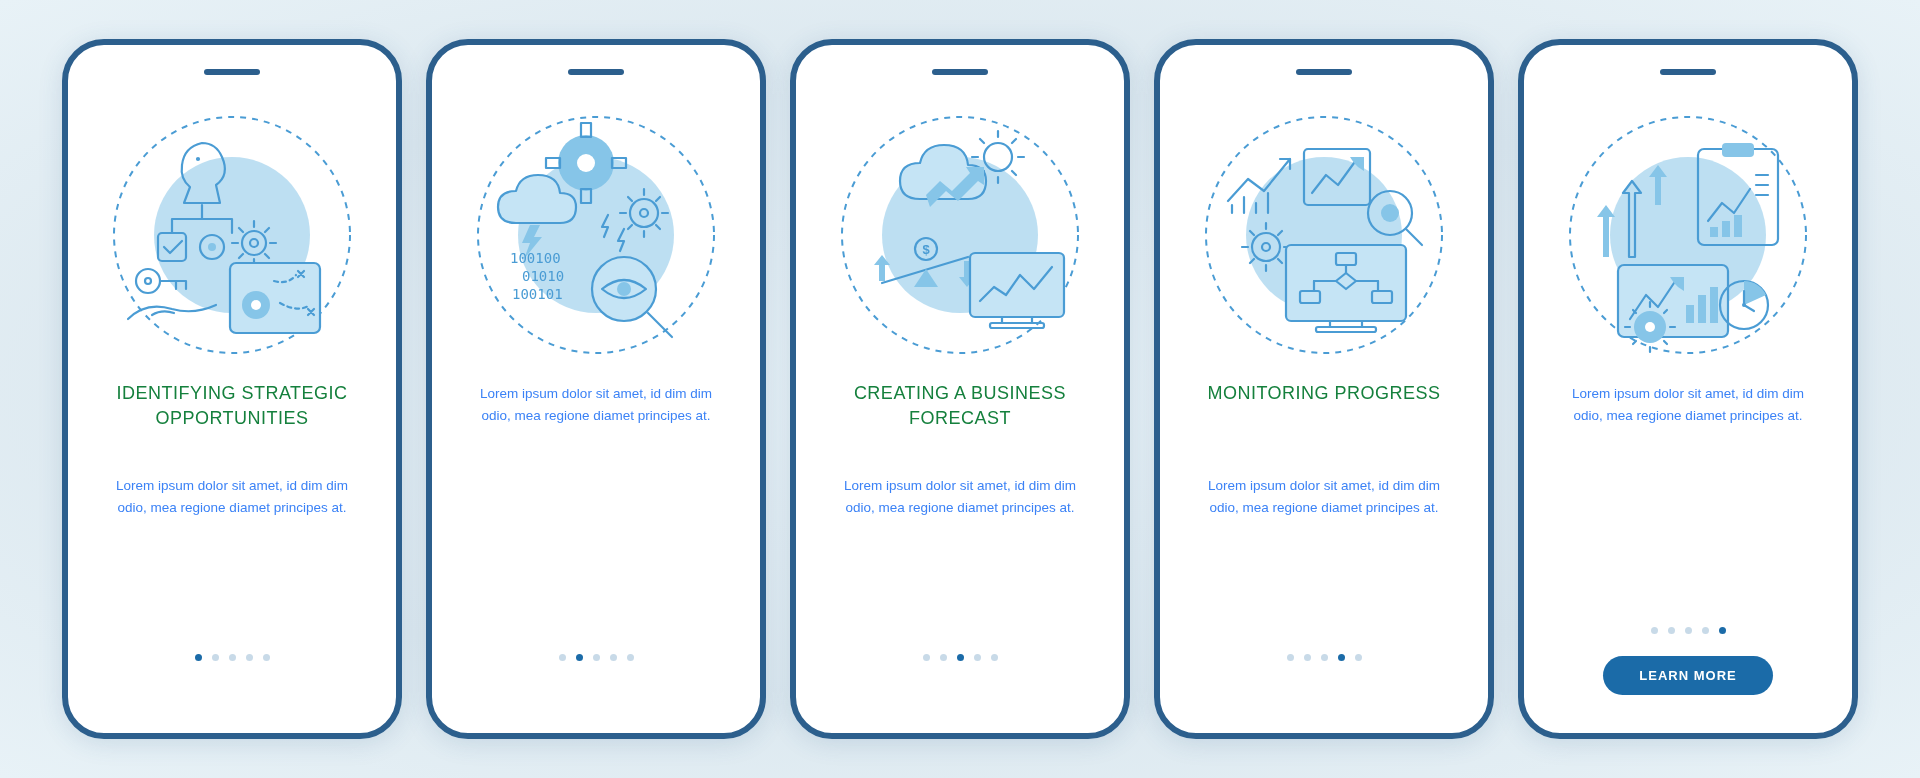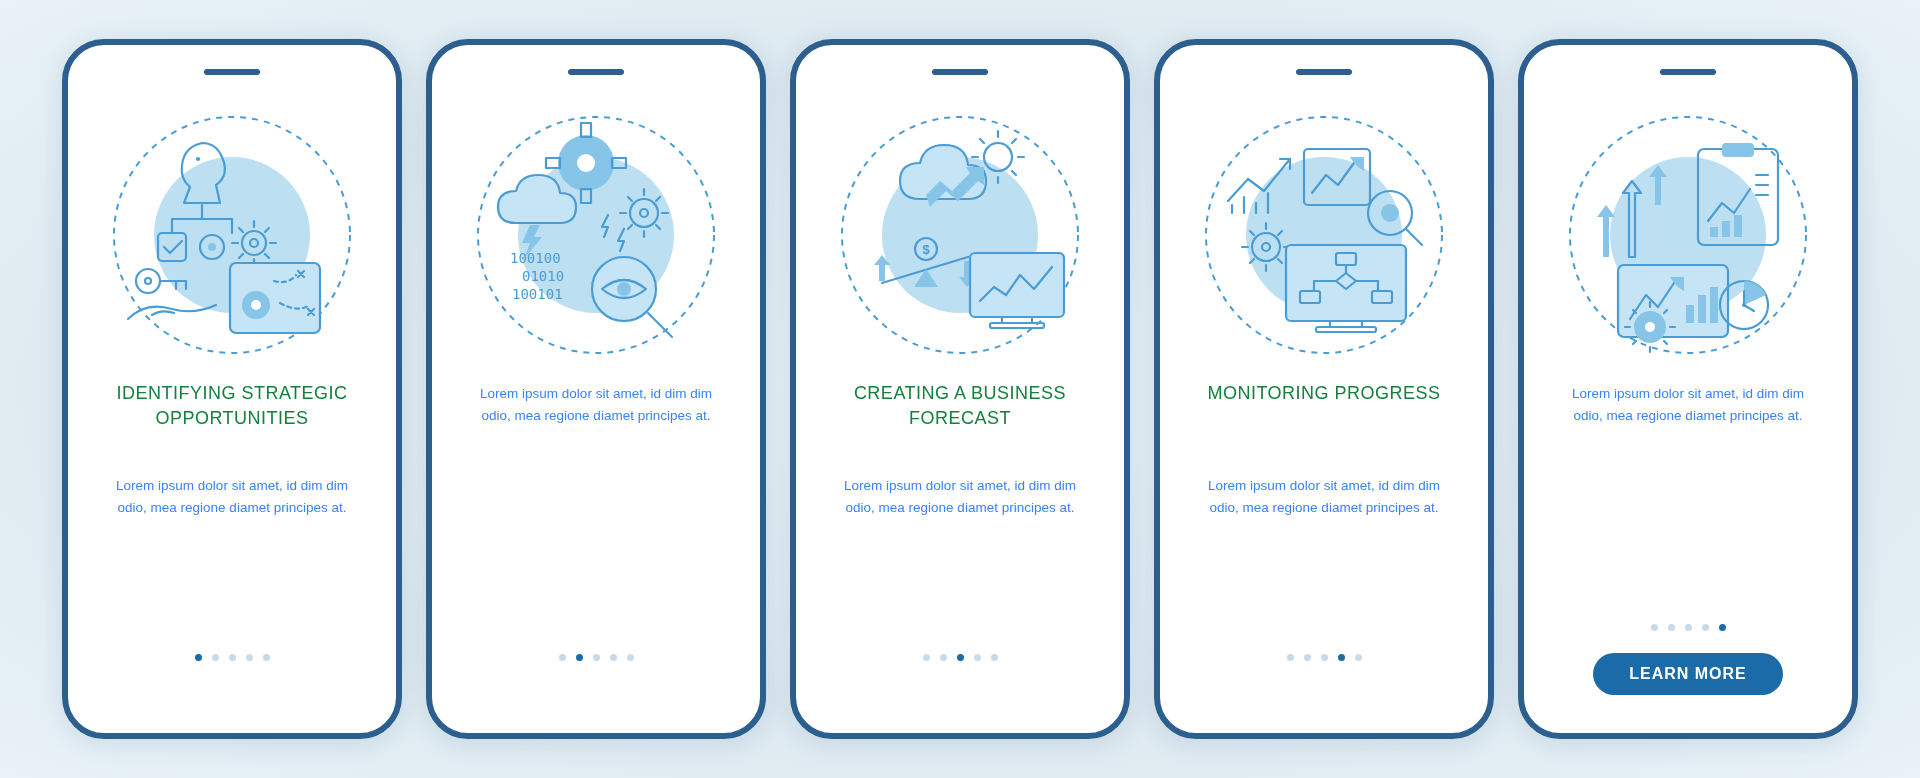--- a/index.html
+++ b/index.html
@@ -77,21 +77,21 @@
     border-radius: 50%;
     background: #c8dae8;
   }
   .dot.active { background: #1b6ba8; }
   .cta {
     background: #1b6ba8;
     color: #fff;
     border: none;
     border-radius: 24px;
     padding: 12px 36px;
-    font-size: 16px;
+    font-size: 13px;
     font-weight: 600;
     letter-spacing: 1px;
     cursor: pointer;
     margin-bottom: 6px;
   }
   .phone.with-cta .dots { margin-bottom: 22px; }
 
   svg { width: 100%; height: 100%; }
   .stroke { fill: none; stroke: #4a9cd4; stroke-width: 2.2; stroke-linecap: round; stroke-linejoin: round; }
   .fill-mid { fill: #86c5e8; }

